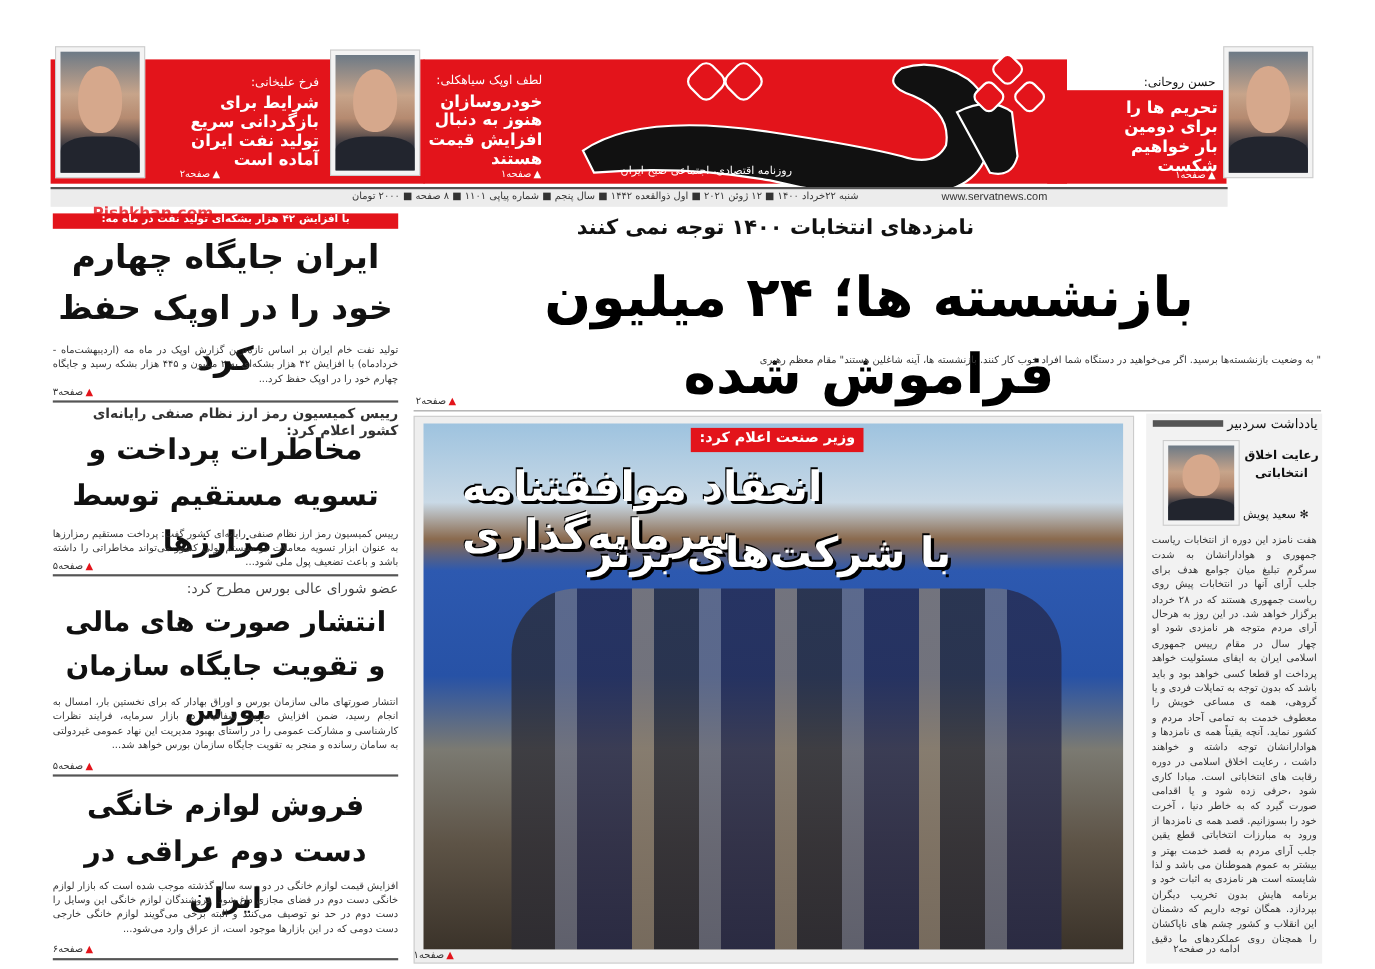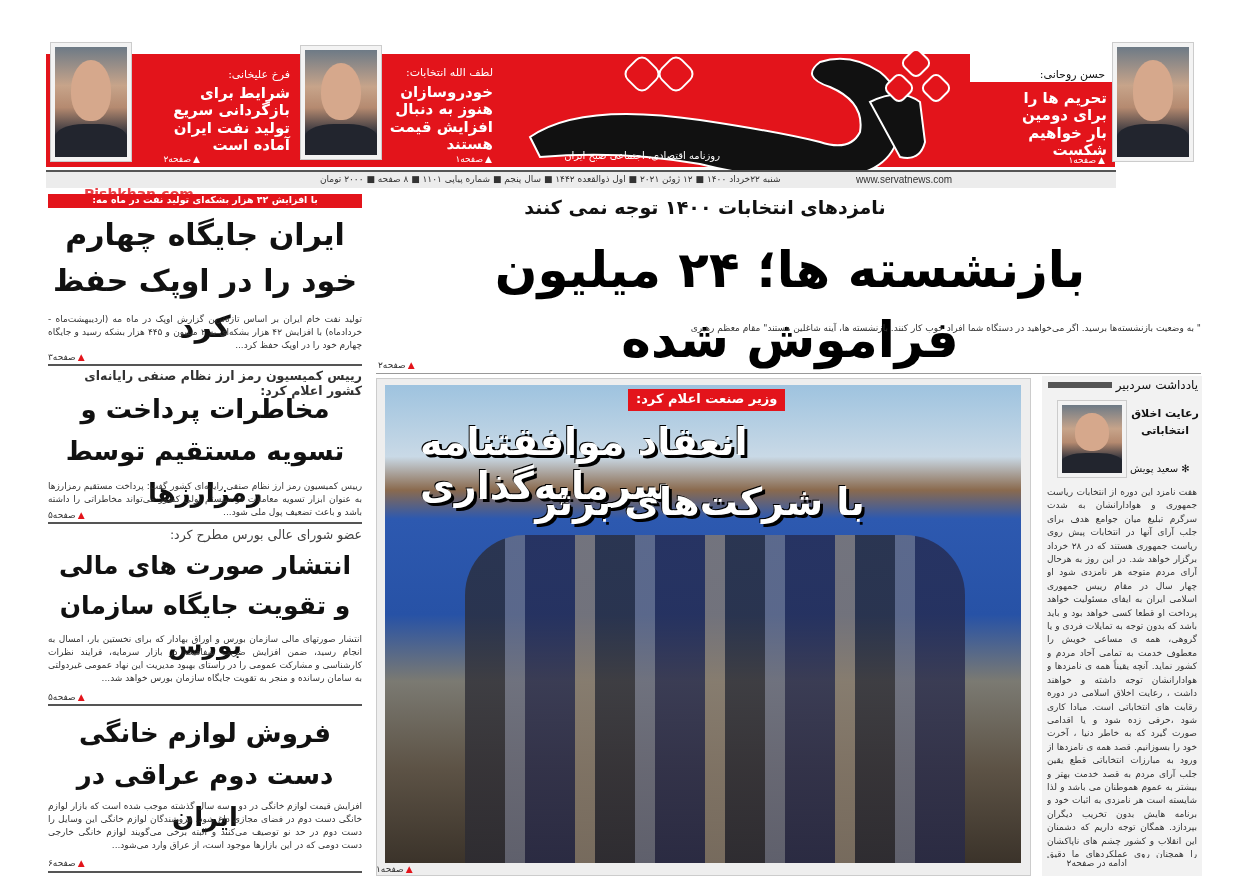--- a/index.html
+++ b/index.html
@@ -51,21 +51,21 @@
   <div class="photo" style="left:1112px;top:42px;width:82px;height:120px">
       <div class="face"></div>
     </div>
   <div class="abs kicker" style="left:990px;top:68px;width:115px;color:#111">حسن روحانی:</div>
   <div class="abs bighead" style="left:1015px;top:90px;width:92px;font-size:15px">تحریم ها را برای دومین بار خواهیم شکست</div>
   <div class="abs pageref" style="left:1040px;top:155px;width:65px">صفحه۱</div>
 
   <div class="photo" style="left:300px;top:45px;width:82px;height:115px">
       <div class="face"></div>
     </div>
-  <div class="abs kicker" style="left:385px;top:66px;width:108px">لطف الله انتخابات:</div>
+  <div class="abs kicker" style="left:385px;top:66px;width:108px">لطف اوپک سیاهکلی:</div>
   <div class="abs bighead" style="left:385px;top:84px;width:108px;font-size:15px">خودروسازان هنوز به دنبال افزایش قیمت هستند</div>
   <div class="abs pageref" style="left:400px;top:154px;width:92px">صفحه۱</div>
 
   <div class="photo" style="left:50px;top:42px;width:82px;height:120px">
       <div class="face"></div>
     </div>
   <div class="abs kicker" style="left:140px;top:68px;width:150px">فرخ علیخانی:</div>
   <div class="abs bighead" style="left:135px;top:85px;width:155px;font-size:15px">شرایط برای بازگردانی سریع تولید نفت ایران آماده است</div>
   <div class="abs pageref" style="left:160px;top:154px;width:40px">صفحه۲</div>
 

